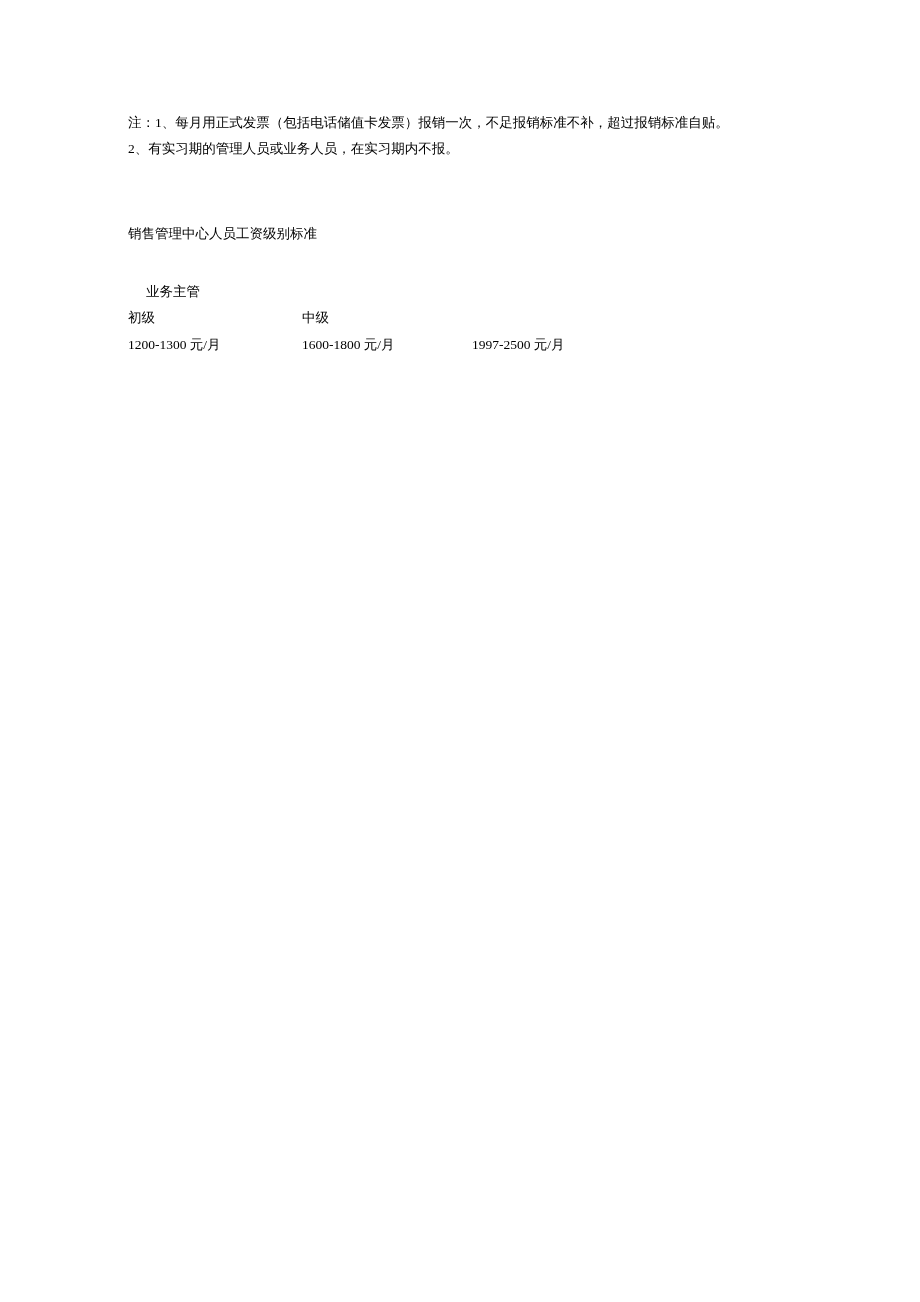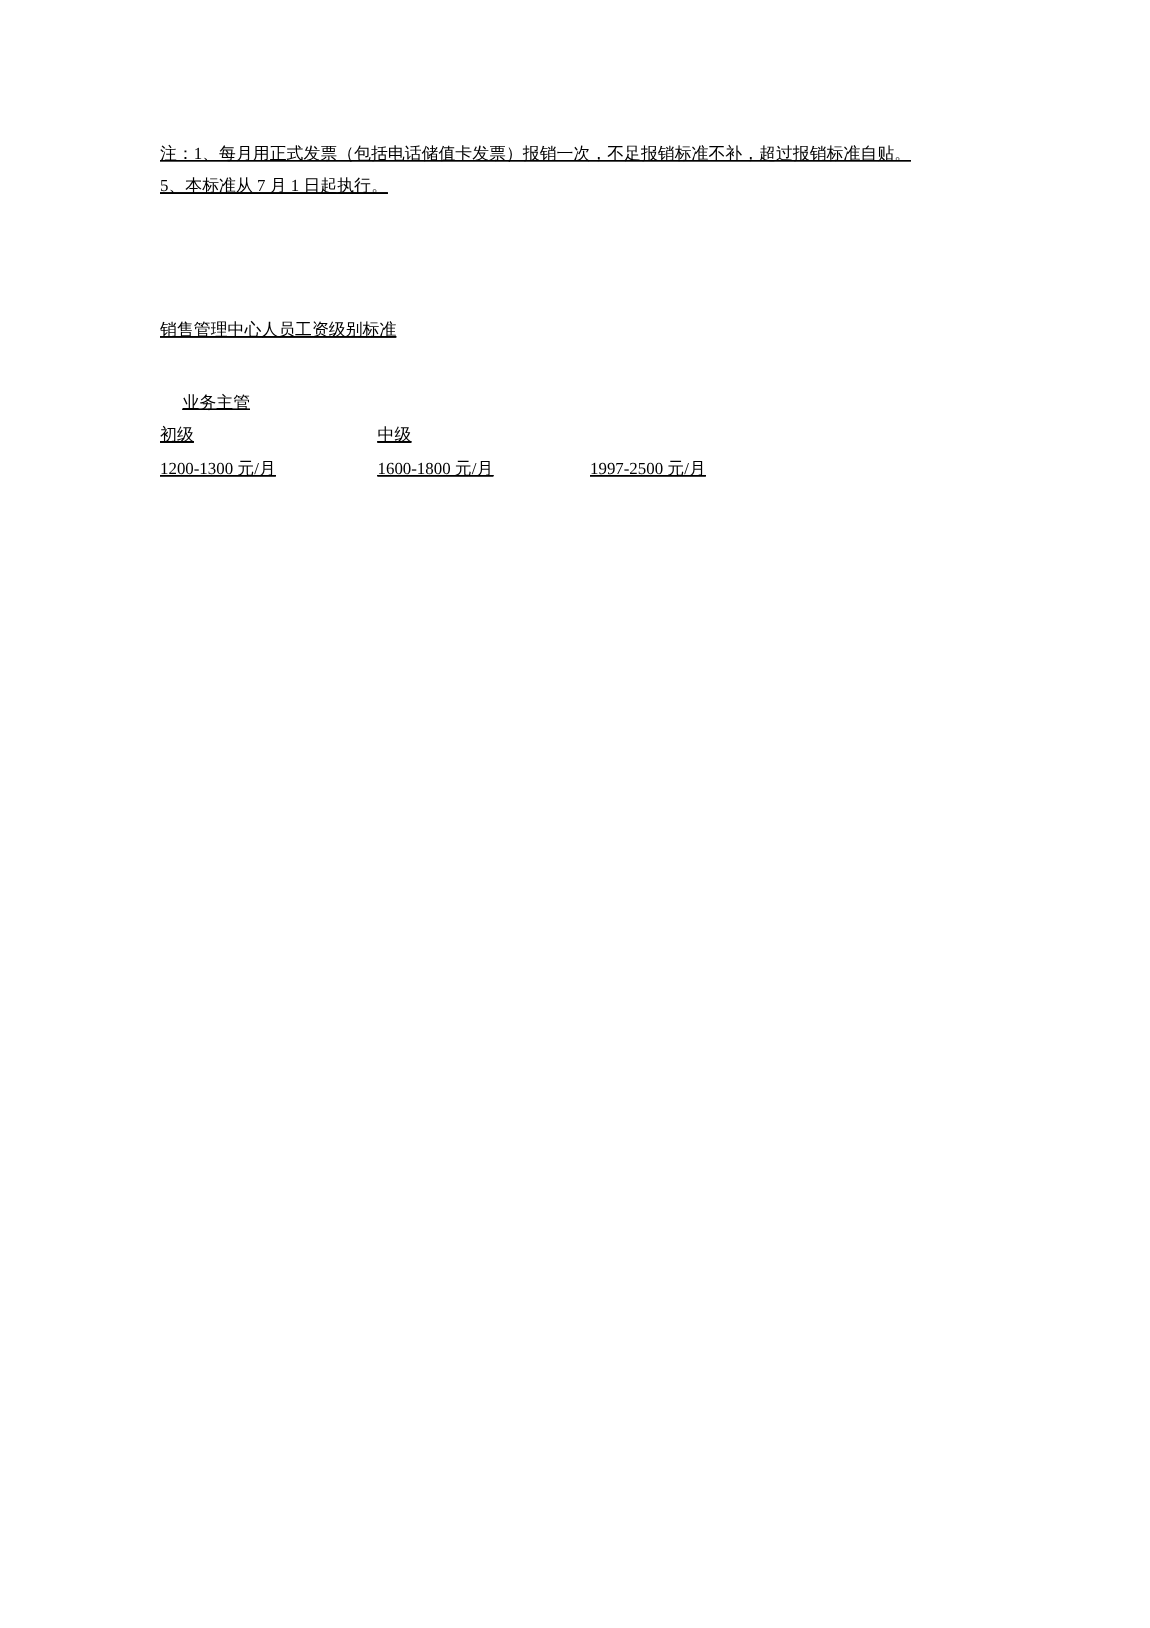--- a/index.html
+++ b/index.html
@@ -1,35 +1,34 @@
 <!DOCTYPE html>
 <html><head>
   <meta charset="utf-8">
   <style>
     * {
       margin: 0;
       padding: 0;
       box-sizing: border-box;
-      text-decoration: underline;
     }
     body {
       width: 920px;
       height: 1302px;
       background: #ffffff;
       font-family: "SimSun", "宋体", serif;
       font-size: 13.5px;
       color: #000000;
       padding: 110px 125px 0 128px;
       line-height: 1.95;
     }
     .notes-block p {
       text-align: justify;
     }
     .section-title {
-      margin-top: 88px;
+      margin-top: 58px;
     }
     .role-title {
       margin-top: 32px;
       margin-left: 18px;
     }
     .salary-table {
       display: flex;
     }
     .salary-col {
       display: flex;
@@ -37,21 +36,21 @@
     }
     .col1 { width: 174px; }
     .col2 { width: 170px; }
     .col3 { flex: 1; }
   </style>
 </head>
 <body>
 
 <div class="notes-block">
   <p>注：1、每月用正式发票（包括电话储值卡发票）报销一次，不足报销标准不补，超过报销标准自贴。</p>
-  <p>5、本标准从 7 月 1 日起执行。</p>
+  <p>2、有实习期的管理人员或业务人员，在实习期内不报。</p>
 </div>
 
 <p class="section-title">销售管理中心人员工资级别标准</p>
 
 <p class="role-title">业务主管</p>
 
 <div class="salary-table">
   <div class="salary-col col1">
     <span>初级</span>
   </div>

